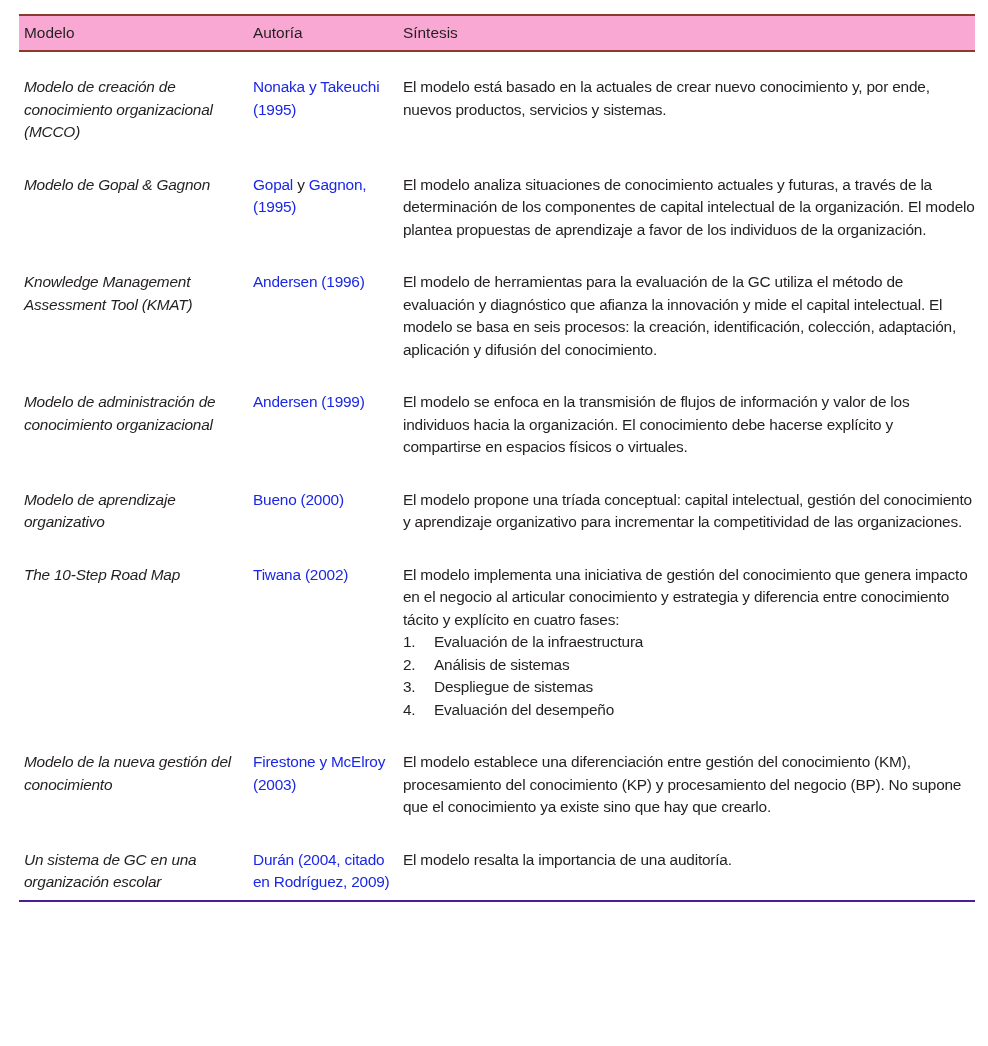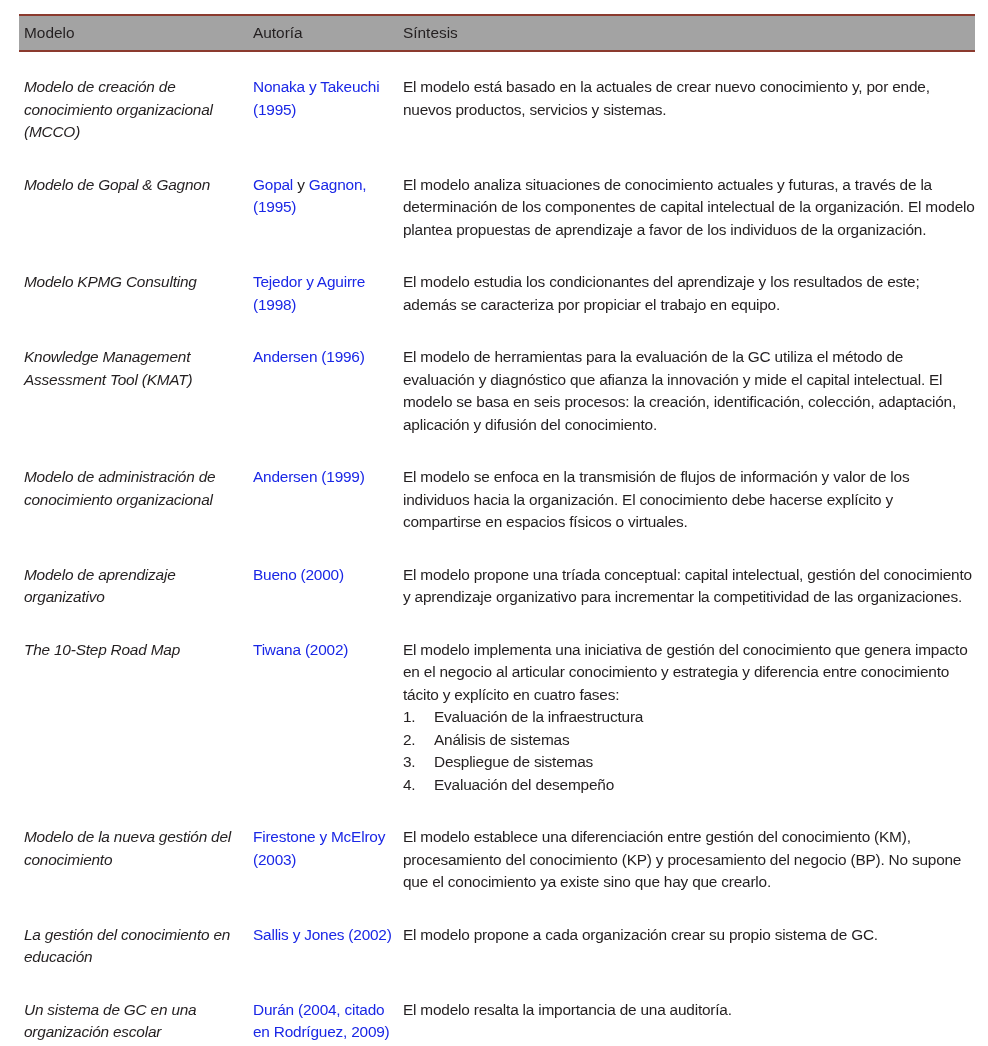--- a/index.html
+++ b/index.html
@@ -12,21 +12,21 @@
     position: absolute; left: 19px; top: 14px; width: 956px;
   }
   table {
     width: 956px; border-collapse: collapse; table-layout: fixed;
     font-size: 15.4px; line-height: 22.5px;
   }
   col.c1 { width: 229px; }
   col.c2 { width: 150px; }
   col.c3 { width: 577px; }
   thead tr {
-    background: #a3a3a3;
+    background: #f9a8d4;
     border-top: 2px solid #8b3a2e;
     border-bottom: 2px solid #8b3a2e;
     padding-left: 8px;
   }
   th {
     text-align: left; font-weight: normal; height: 34px;
     padding: 0 0 0 5px; vertical-align: middle;
   }
   tbody tr.last { border-bottom: 2px solid #4c1d95; }
   td {
@@ -63,25 +63,20 @@
       <td class="model">Modelo de creación de conocimiento organizacional (MCCO)</td>
       <td class="auth">Nonaka y Takeuchi (1995)</td>
       <td class="syn">El modelo está basado en la actuales de crear nuevo conocimiento y, por ende, nuevos productos, servicios y sistemas.</td>
     </tr>
     <tr>
       <td class="model">Modelo de Gopal &amp; Gagnon</td>
       <td class="auth"><span>Gopal</span><span class="plain"> y </span><span>Gagnon,</span><br><span> (1995)</span></td>
       <td class="syn">El modelo analiza situaciones de conocimiento actuales y futuras, a través de la determinación de los componentes de capital intelectual de la organización. El modelo plantea propuestas de aprendizaje a favor de los individuos de la organización.</td>
     </tr>
     <tr>
-      <td class="model">Modelo KPMG Consulting</td>
-      <td class="auth">Tejedor y Aguirre (1998)</td>
-      <td class="syn">El modelo estudia los condicionantes del aprendizaje y los resultados de este; además se caracteriza por propiciar el trabajo en equipo.</td>
-    </tr>
-    <tr>
       <td class="model">Knowledge Management Assessment Tool (KMAT)</td>
       <td class="auth">Andersen (1996)</td>
       <td class="syn">El modelo de herramientas para la evaluación de la GC utiliza el método de evaluación y diagnóstico que afianza la innovación y mide el capital intelectual. El modelo se basa en seis procesos: la creación, identificación, colección, adaptación, aplicación y difusión del conocimiento.</td>
     </tr>
     <tr>
       <td class="model">Modelo de administración de conocimiento organizacional</td>
       <td class="auth">Andersen (1999)</td>
       <td class="syn">El modelo se enfoca en la transmisión de flujos de información y valor de los individuos hacia la organización. El conocimiento debe hacerse explícito y compartirse en espacios físicos o virtuales.</td>
     </tr>
     <tr>
@@ -112,25 +107,20 @@
                 <span>Evaluación del desempeño</span>
               </li>
         </ol>
       </td>
     </tr>
     <tr>
       <td class="model">Modelo de la nueva gestión del conocimiento</td>
       <td class="auth">Firestone y McElroy (2003)</td>
       <td class="syn">El modelo establece una diferenciación entre gestión del conocimiento (KM), procesamiento del conocimiento (KP) y procesamiento del negocio (BP). No supone que el conocimiento ya existe sino que hay que crearlo.</td>
     </tr>
-    <tr>
-      <td class="model">La gestión del conocimiento en educación</td>
-      <td class="auth">Sallis y Jones (2002)</td>
-      <td class="syn">El modelo propone a cada organización crear su propio sistema de GC.</td>
-    </tr>
     <tr class="last">
       <td class="model">Un sistema de GC en una organización escolar</td>
       <td class="auth">Durán (2004, citado en Rodríguez, 2009)</td>
       <td class="syn">El modelo resalta la importancia de una auditoría.</td>
     </tr>
   </tbody>
 </table>
 </div>
 
 </body></html>

